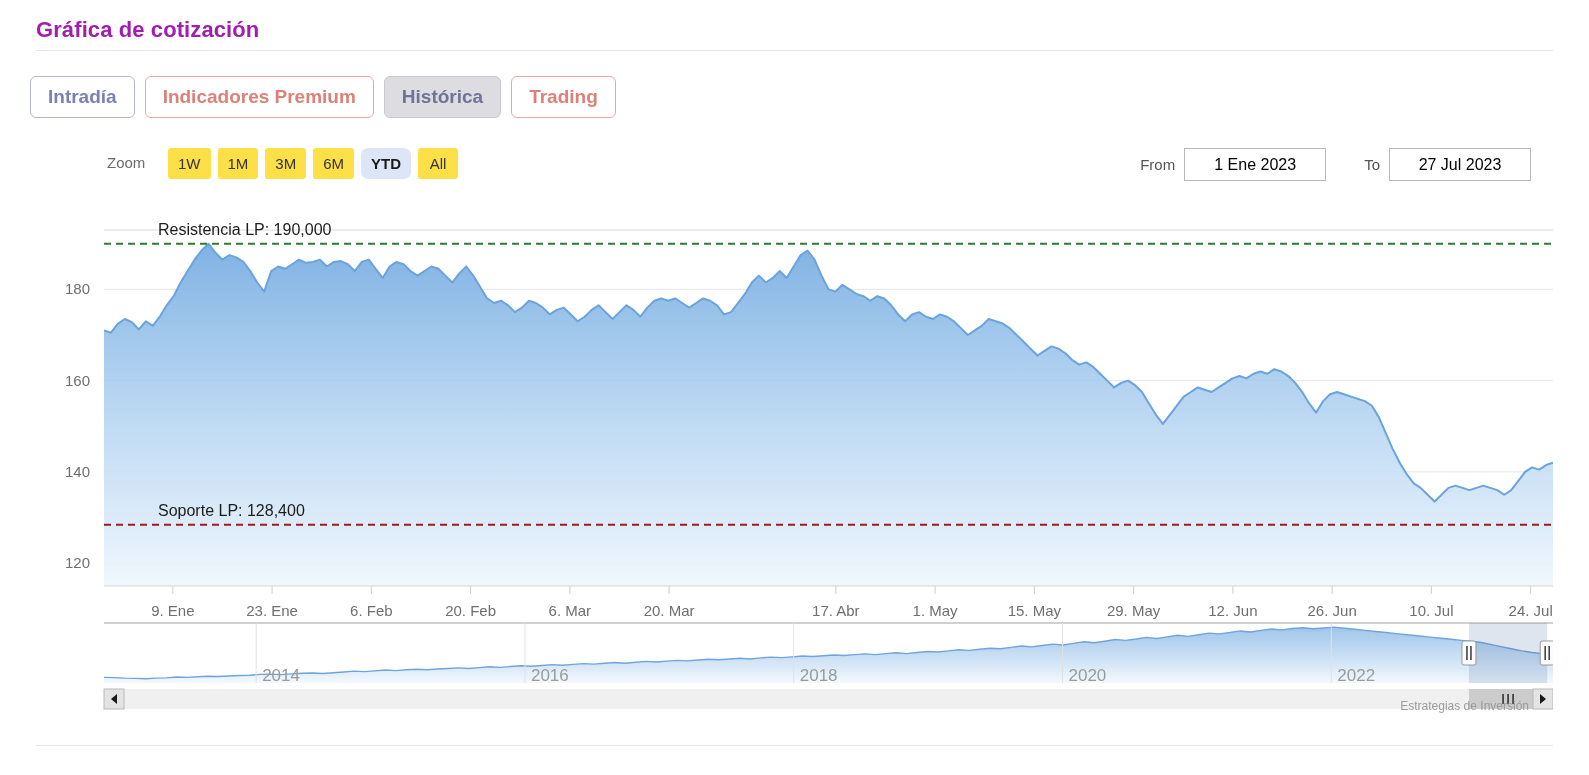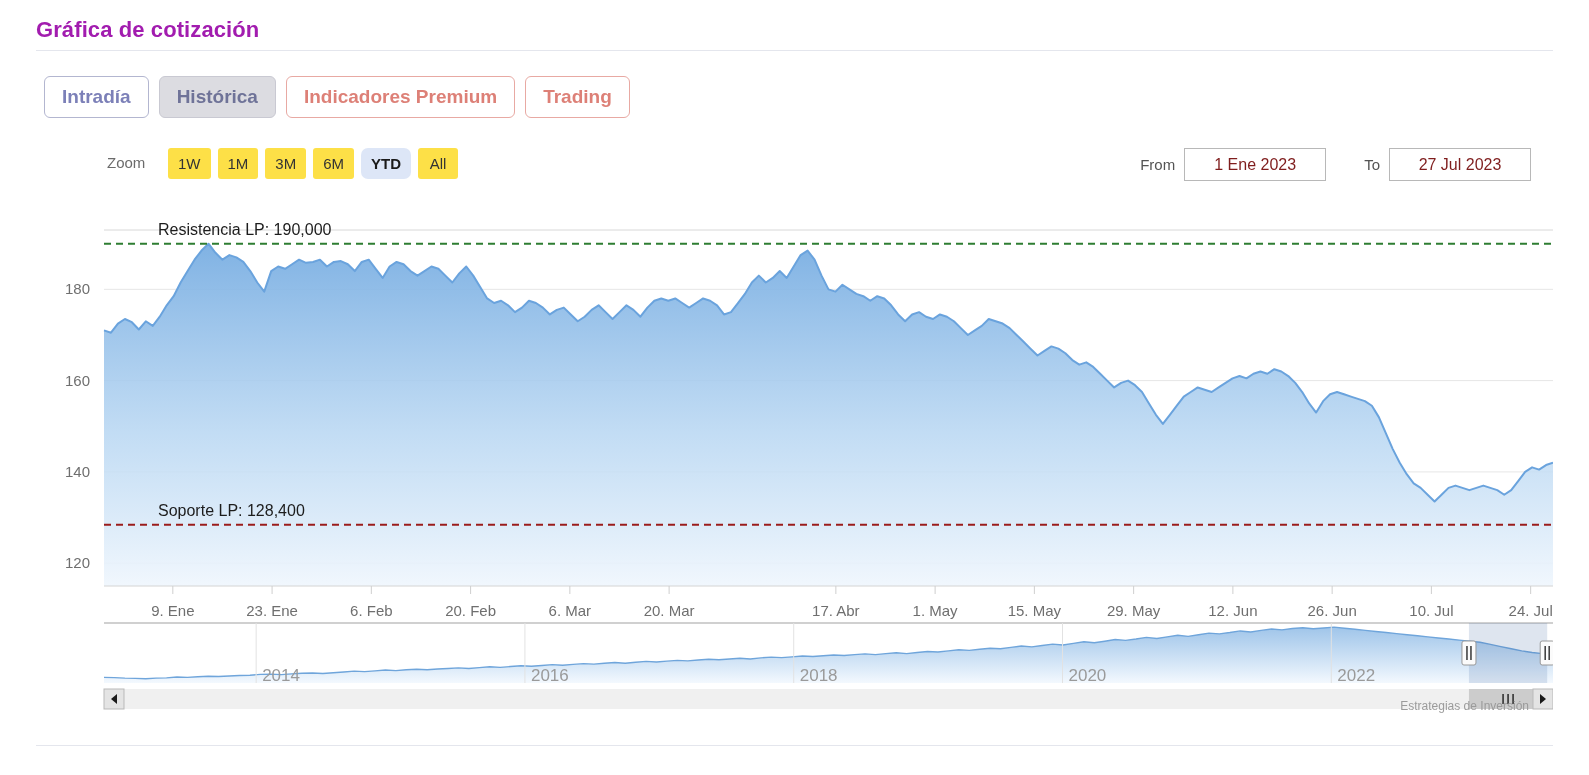--- a/index.html
+++ b/index.html
@@ -31,21 +31,21 @@
     left: 36px;
     top: 50px;
     width: 1517px;
     height: 1px;
     background: #e4e6ed;
   }
 
   
   .tabs {
     position: absolute;
-    left: 44px;
+    left: 30px;
     top: 76px;
     display: flex;
     gap: 10px;
     align-items: center;
   }
   .tab {
     display: flex;
     align-items: center;
     justify-content: center;
     height: 42px;
@@ -130,21 +130,21 @@
   }
   .date-box {
     display: flex;
     align-items: center;
     justify-content: center;
     width: 142px;
     height: 33px;
     border: 1px solid #b8b8b8;
     background: #ffffff;
     font-size: 16px;
-    color: #7f1d1d;
+    color: #000000;
     cursor: text;
   }
 
   
   .plot-wrap {
     position: absolute;
     left: 0; top: 68px;
     width: 1517px;
     height: 455px;
   }
@@ -185,22 +185,22 @@
 </head>
 <body>
 
 <div id="page">
 
   <div class="panel-title">Gráfica de cotización</div>
   <div class="title-rule"></div>
 
   <div class="tabs" id="tabs">
       <div class="tab">Intradía</div>
+      <div class="tab premium">Indicadores Premium</div>
       <div class="tab active">Histórica</div>
-      <div class="tab premium">Indicadores Premium</div>
       <div class="tab premium">Trading</div>
     </div>
 
   <div class="chart-shell">
 
     <div class="range-row">
       <div class="zoom-label">Zoom</div>
       <div class="zoom-buttons" id="zoombtns">
           <div class="zbtn">1W</div>
           <div class="zbtn">1M</div>

